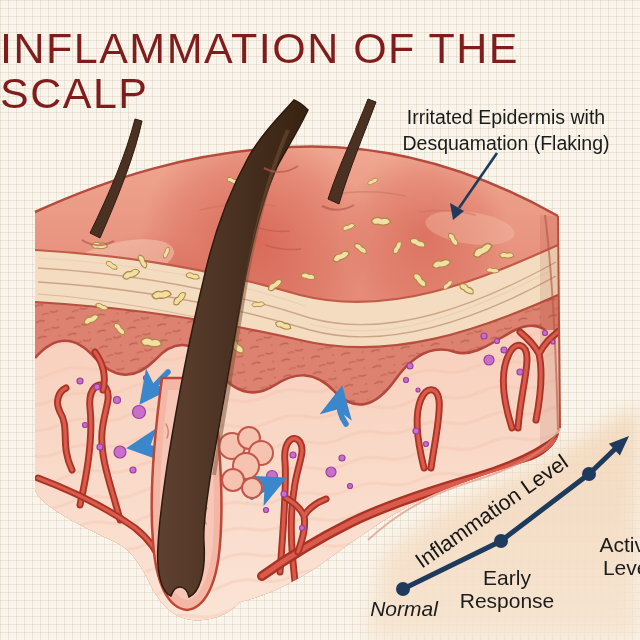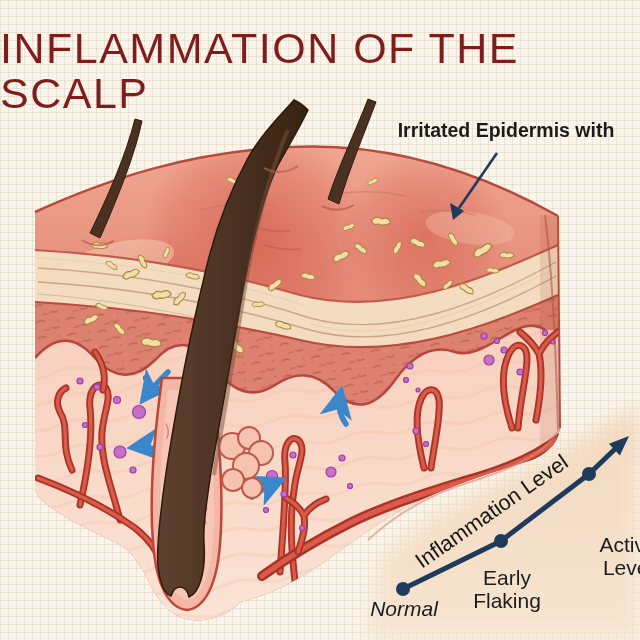--- a/index.html
+++ b/index.html
@@ -7,21 +7,21 @@
   .stage{position:relative;width:640px;height:640px;overflow:hidden;background:#f9f5ec;}
   .grid{position:absolute;inset:0;
     background-image:
       linear-gradient(rgba(203,186,158,.30) 1px, transparent 1px),
       linear-gradient(90deg, rgba(203,186,158,.30) 1px, transparent 1px);
     background-size:8px 8px;}
   svg.art{position:absolute;inset:0;display:block;}
   .page-title{position:absolute;top:26px;left:0;width:640px;margin:0;text-align:left;
     font-size:43px;font-weight:500;letter-spacing:1.5px;color:#7f1d1d;line-height:1.05;}
   .annotation{position:absolute;left:506px;top:130px;transform:translate(-50%,-50%);
-    text-align:center;font-size:19.5px;line-height:1.35;color:#1b1b1b;font-weight:700;white-space:nowrap;}
+    text-align:center;font-size:19.5px;line-height:1.35;color:#1b1b1b;font-weight:400;white-space:nowrap;}
   .chart-label{position:absolute;transform:translate(-50%,-50%);text-align:center;
     font-size:21px;line-height:1.08;color:#1c1c1c;font-weight:500;white-space:nowrap;}
   .axis-label{position:absolute;left:492px;top:512px;transform:translate(-50%,-50%) rotate(-35deg);
     font-size:21.5px;color:#161616;font-weight:500;white-space:nowrap;}
   
   .v-out{stroke:#a93325;stroke-width:7;fill:none;stroke-linecap:round;stroke-linejoin:round;}
   .v-in{stroke:#da5a4b;stroke-width:3.4;fill:none;stroke-linecap:round;stroke-linejoin:round;}
   .v-out2{stroke:#a93325;stroke-width:10;fill:none;stroke-linecap:round;}
   .v-in2{stroke:#da5a4b;stroke-width:5.2;fill:none;stroke-linecap:round;}
   .cell{fill:#c86fca;stroke:#9c3f9f;stroke-width:1.2;}
@@ -280,28 +280,29 @@
       <circle cx="403" cy="589" r="7" fill="#1e3a5c"></circle>
       <circle cx="501" cy="541" r="7" fill="#1e3a5c"></circle>
       <circle cx="589" cy="474" r="7" fill="#1e3a5c"></circle>
     </g>
   </svg>
 
   <h1 class="page-title">INFLAMMATION OF THE SCALP</h1>
 
   <div class="annotation">
     <div>Irritated Epidermis with</div>
+    <div>Desquamation (Flaking)</div>
   </div>
 
   <div class="axis-label">Inflammation Level</div>
 
   <div class="chart-label" style="left:404px;top:609px;font-style:italic;">Normal</div>
 
   <div class="chart-label" style="left:507px;top:578px;margin-top:12px;">
     <div>Early</div>
-    <div>Flaking</div>
+    <div>Response</div>
   </div>
 
   <div class="chart-label" style="left:628px;top:517px;margin-top:40px;">
     <div>Active</div>
     <div>Level</div>
   </div>
 </div>
 
 </body></html>

